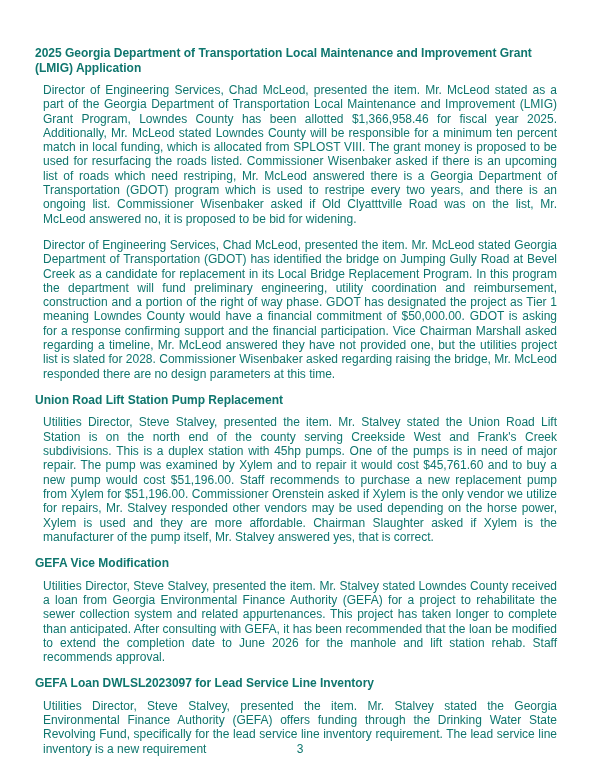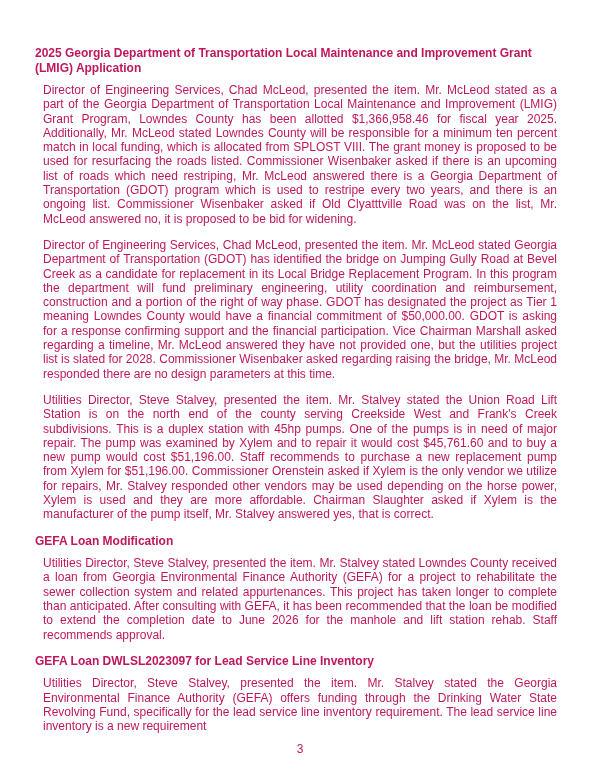--- a/index.html
+++ b/index.html
@@ -10,21 +10,21 @@
   .page {
     width: 600px;
     height: 776px;
     background: #ffffff;
     box-sizing: border-box;
     padding: 46px 35px 0 35px;
     position: relative;
     font-family: "Liberation Sans", sans-serif;
     font-size: 12px;
     line-height: 14.3px;
-    color: #be185d;
+    color: #0f766e;
     overflow: hidden;
   }
   .section {
     margin: 0 0 12px 0;
   }
   .section-heading {
     font-weight: bold;
     margin: 0;
     font-size: 12px;
     line-height: 14.5px;
@@ -50,25 +50,26 @@
   <div class="section">
     <p class="section-heading">2025 Georgia Department of Transportation Local Maintenance and Improvement Grant (LMIG) Application</p>
     <p class="section-body">Director of Engineering Services, Chad McLeod, presented the item. Mr. McLeod stated as a part of the Georgia Department of Transportation Local Maintenance and Improvement (LMIG) Grant Program, Lowndes County has been allotted $1,366,958.46 for fiscal year 2025. Additionally, Mr. McLeod stated Lowndes County will be responsible for a minimum ten percent match in local funding, which is allocated from SPLOST VIII. The grant money is proposed to be used for resurfacing the roads listed. Commissioner Wisenbaker asked if there is an upcoming list of roads which need restriping, Mr. McLeod answered there is a Georgia Department of Transportation (GDOT) program which is used to restripe every two years, and there is an ongoing list. Commissioner Wisenbaker asked if Old Clyatttville Road was on the list, Mr. McLeod answered no, it is proposed to be bid for widening.</p>
   </div>
 
   <div class="section">
     <p class="section-body">Director of Engineering Services, Chad McLeod, presented the item. Mr. McLeod stated Georgia Department of Transportation (GDOT) has identified the bridge on Jumping Gully Road at Bevel Creek as a candidate for replacement in its Local Bridge Replacement Program. In this program the department will fund preliminary engineering, utility coordination and reimbursement, construction and a portion of the right of way phase. GDOT has designated the project as Tier 1 meaning Lowndes County would have a financial commitment of $50,000.00. GDOT is asking for a response confirming support and the financial participation. Vice Chairman Marshall asked regarding a timeline, Mr. McLeod answered they have not provided one, but the utilities project list is slated for 2028. Commissioner Wisenbaker asked regarding raising the bridge, Mr. McLeod responded there are no design parameters at this time.</p>
   </div>
 
   <div class="section">
+    <p class="section-heading">Union Road Lift Station Pump Replacement</p>
     <p class="section-body">Utilities Director, Steve Stalvey, presented the item. Mr. Stalvey stated the Union Road Lift Station is on the north end of the county serving Creekside West and Frank's Creek subdivisions. This is a duplex station with 45hp pumps. One of the pumps is in need of major repair. The pump was examined by Xylem and to repair it would cost $45,761.60 and to buy a new pump would cost $51,196.00. Staff recommends to purchase a new replacement pump from Xylem for $51,196.00. Commissioner Orenstein asked if Xylem is the only vendor we utilize for repairs, Mr. Stalvey responded other vendors may be used depending on the horse power, Xylem is used and they are more affordable. Chairman Slaughter asked if Xylem is the manufacturer of the pump itself, Mr. Stalvey answered yes, that is correct.</p>
   </div>
 
   <div class="section">
-    <p class="section-heading">GEFA Loan Modification</p>
+    <p class="section-heading">GEFA Vice Modification</p>
     <p class="section-body">Utilities Director, Steve Stalvey, presented the item. Mr. Stalvey stated Lowndes County received a loan from Georgia Environmental Finance Authority (GEFA) for a project to rehabilitate the sewer collection system and related appurtenances. This project has taken longer to complete than anticipated. After consulting with GEFA, it has been recommended that the loan be modified to extend the completion date to June 2026 for the manhole and lift station rehab. Staff recommends approval.</p>
   </div>
 
   <div class="section">
     <p class="section-heading">GEFA Loan DWLSL2023097 for Lead Service Line Inventory</p>
     <p class="section-body">Utilities Director, Steve Stalvey, presented the item. Mr. Stalvey stated the Georgia Environmental Finance Authority (GEFA) offers funding through the Drinking Water State Revolving Fund, specifically for the lead service line inventory requirement. The lead service line inventory is a new requirement</p>
   </div>
 
   <div class="page-number">3</div>
 

